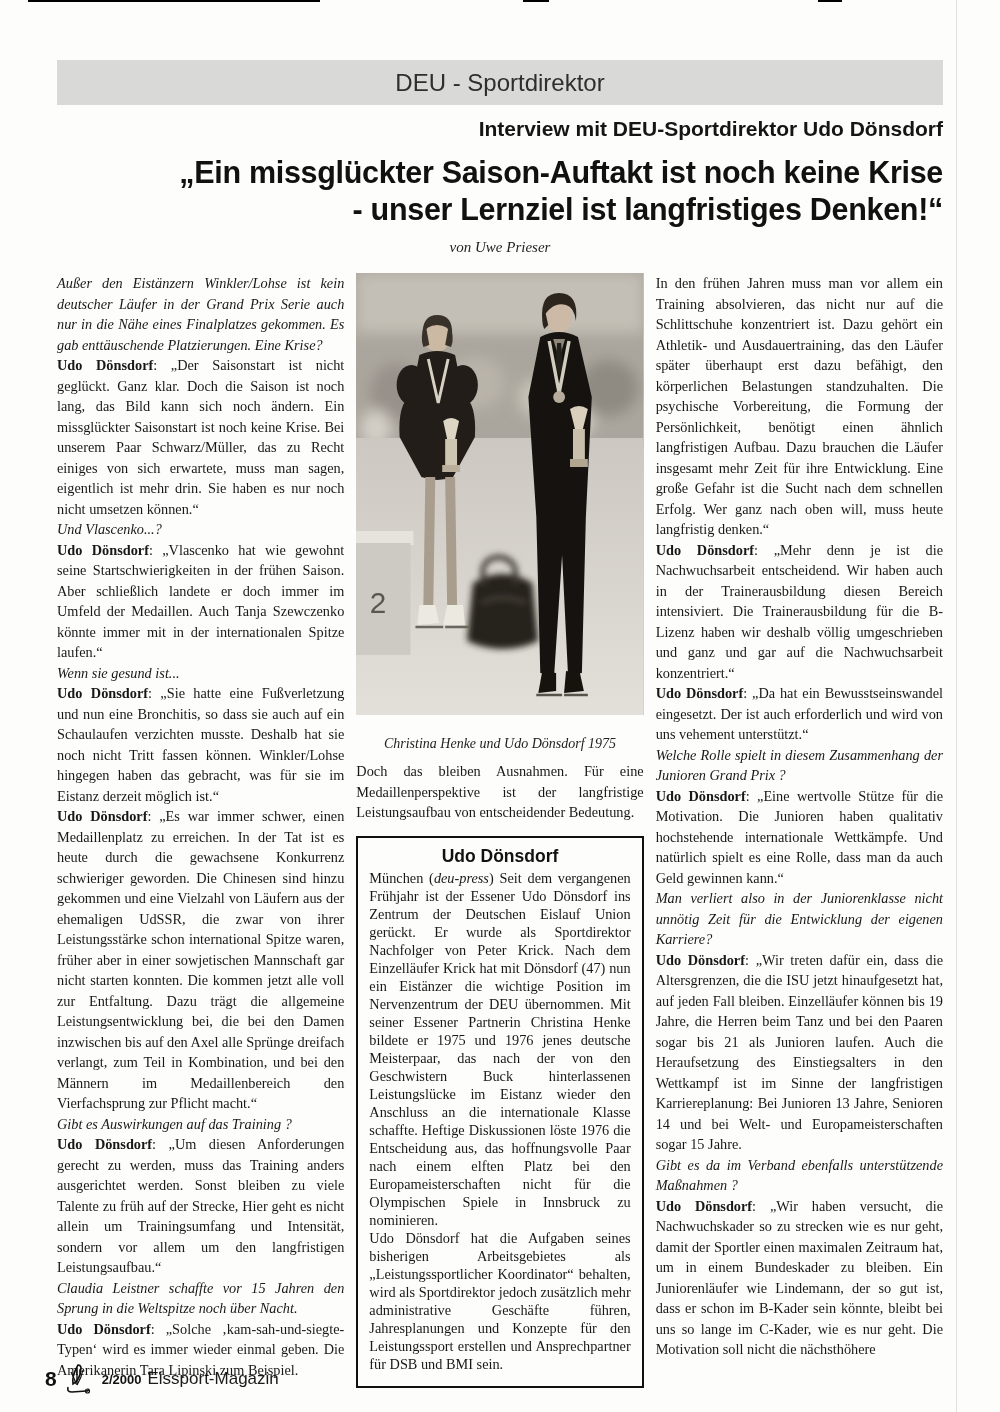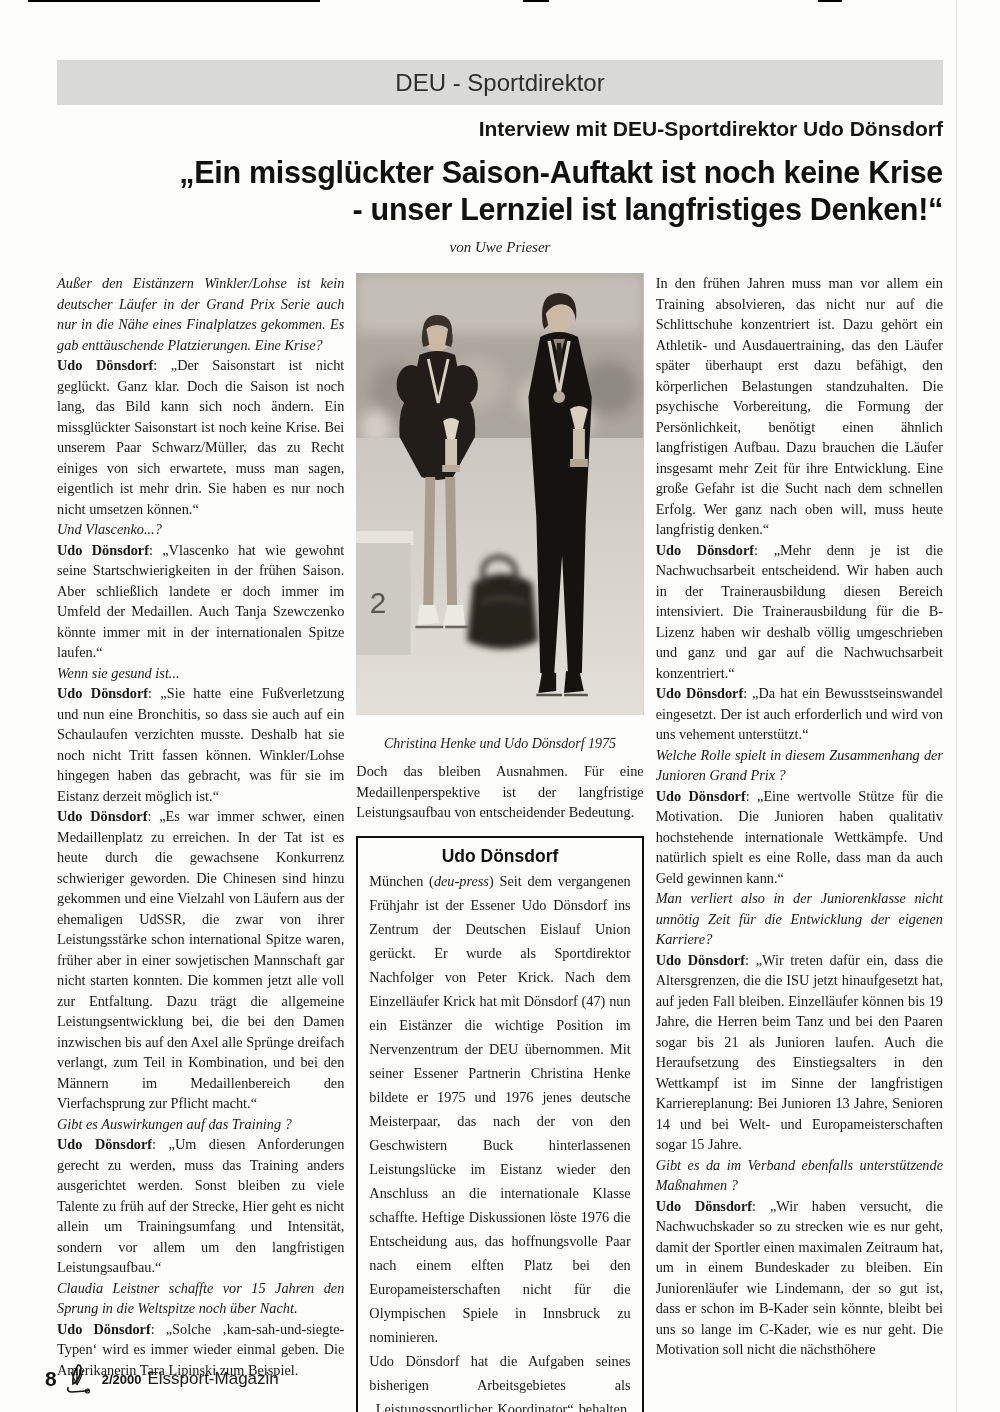--- a/index.html
+++ b/index.html
@@ -49,21 +49,21 @@
   .mid-para{margin-top:9px;}
 
   .infobox{
     margin-top:13px;border:2.5px solid #101010;background:#fdfdfb;
     padding:7px 11px 13px 11px;
   }
   .box-title{
     text-align:center;font-family:"Liberation Sans", sans-serif;font-weight:bold;
     font-size:17.5px;line-height:22px;color:#111;
   }
-  .infobox .blk{line-height:24px;}
+  .infobox .blk{line-height:18px;}
   .box-body{margin-top:2px;}
 
   .footer{
     position:absolute;left:45px;bottom:16px;
     display:flex;align-items:center;
     font-family:"Liberation Sans", sans-serif;
   }
   .page-num{font-weight:bold;font-size:21px;color:#111;}
   .skate-logo{margin:0 8px 0 7px;}
   .issue{font-weight:bold;font-size:13px;color:#111;margin-right:6px;}

